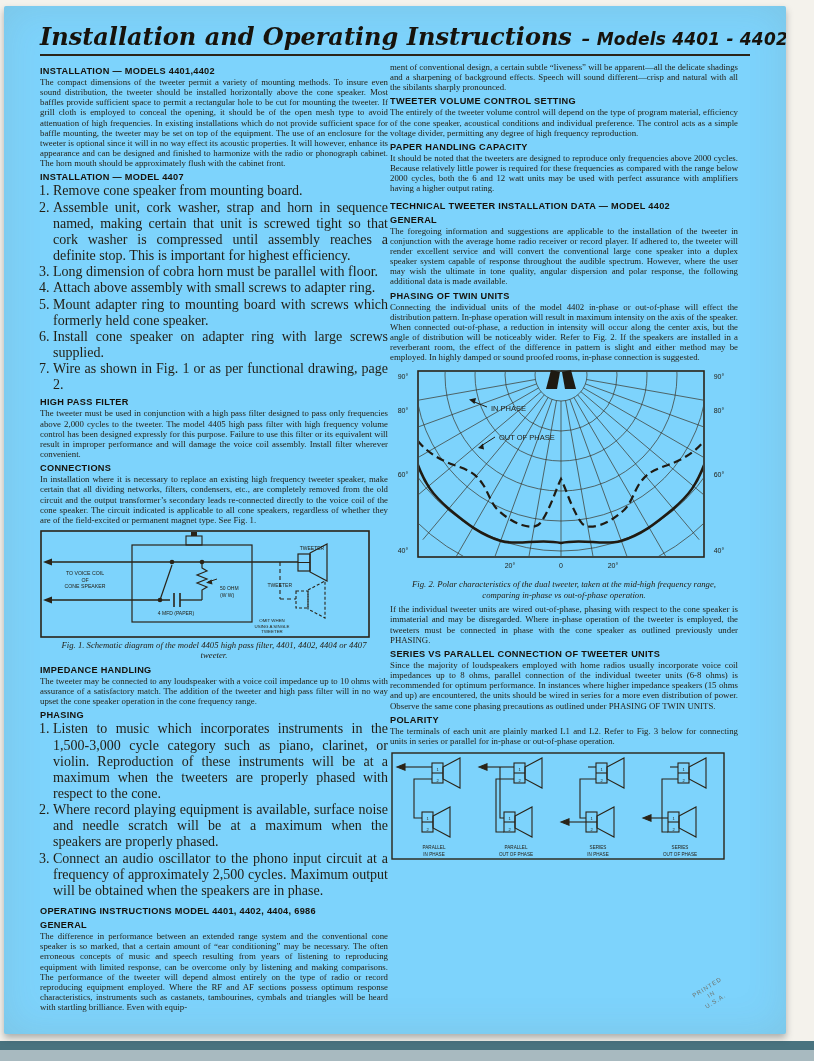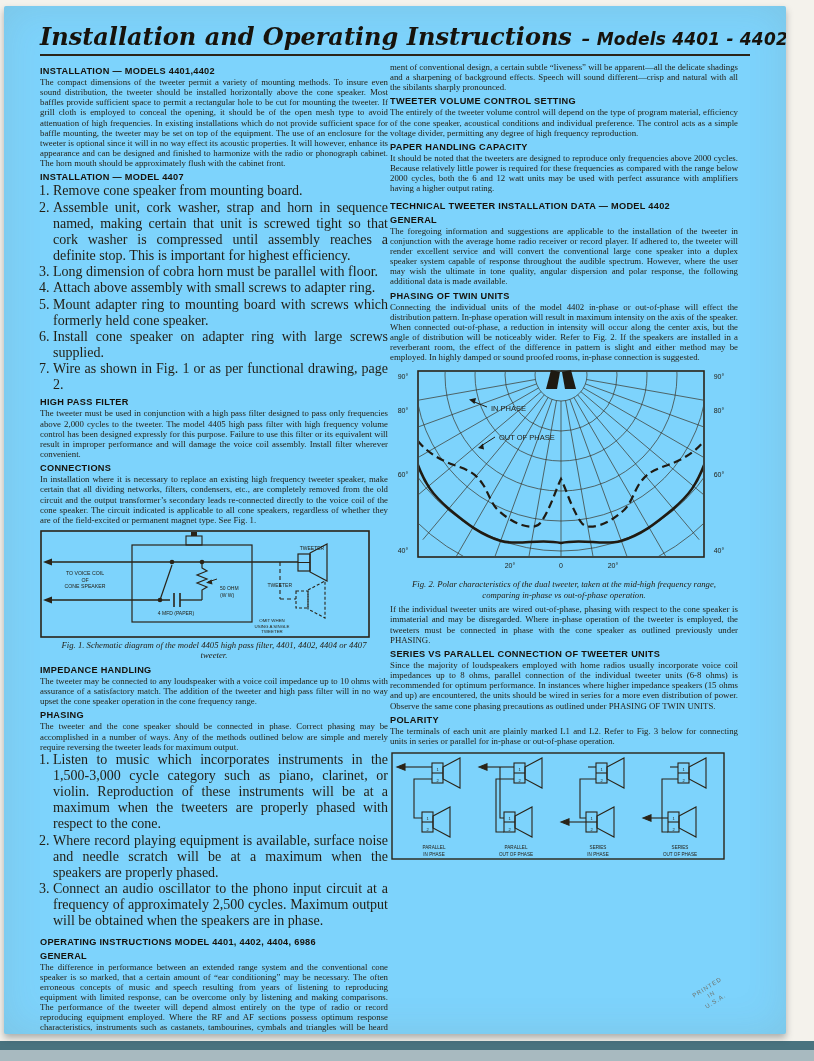--- a/index.html
+++ b/index.html
@@ -115,21 +115,20 @@
             <text x="232" y="97.5" font-size="4.4" text-anchor="middle">USING A SINGLE</text>
             <text x="232" y="103" font-size="4.4" text-anchor="middle">TWEETER</text>
           </svg>
           <div class="fig-caption">Fig. 1. Schematic diagram of the model 4405 high pass filter, 4401, 4402, 4404 or 4407 tweeter.</div>
         </div>
 
         <div class="sec-h">IMPEDANCE HANDLING</div>
         <p class="body-p">The tweeter may be connected to any loudspeaker with a voice coil impedance up to 10 ohms with assurance of a satisfactory match. The addition of the tweeter and high pass filter will in no way upset the cone speaker operation in the cone frequency range.</p>
 
         <div class="sec-h">PHASING</div>
-        <p class="body-p">The tweeter and the cone speaker should be connected in phase. Correct phasing may be accomplished in a number of ways. Any of the methods outlined below are simple and merely require reversing the tweeter leads for maximum output.</p>
         <ol class="num">
           <li>Listen to music which incorporates instruments in the 1,500-3,000 cycle category such as piano, clarinet, or violin. Reproduction of these instruments will be at a maximum when the tweeters are properly phased with respect to the cone.</li>
           <li>Where record playing equipment is available, surface noise and needle scratch will be at a maximum when the speakers are properly phased.</li>
           <li>Connect an audio oscillator to the phono input circuit at a frequency of approximately 2,500 cycles. Maximum output will be obtained when the speakers are in phase.</li>
         </ol>
 
         <div class="sec-h centered">OPERATING INSTRUCTIONS MODEL 4401, 4402, 4404, 6986</div>
         <div class="sec-h">GENERAL</div>
         <p class="body-p">The difference in performance between an extended range system and the conventional cone speaker is so marked, that a certain amount of “ear conditioning” may be necessary. The often erroneous concepts of music and speech resulting from years of listening to reproducing equipment with limited response, can be overcome only by listening and making comparisons. The performance of the tweeter will depend almost entirely on the type of radio or record reproducing equipment employed. Where the RF and AF sections possess optimum response characteristics, instruments such as castanets, tambourines, cymbals and triangles will be heard with startling brilliance. Even with equip-</p>
       </div>

